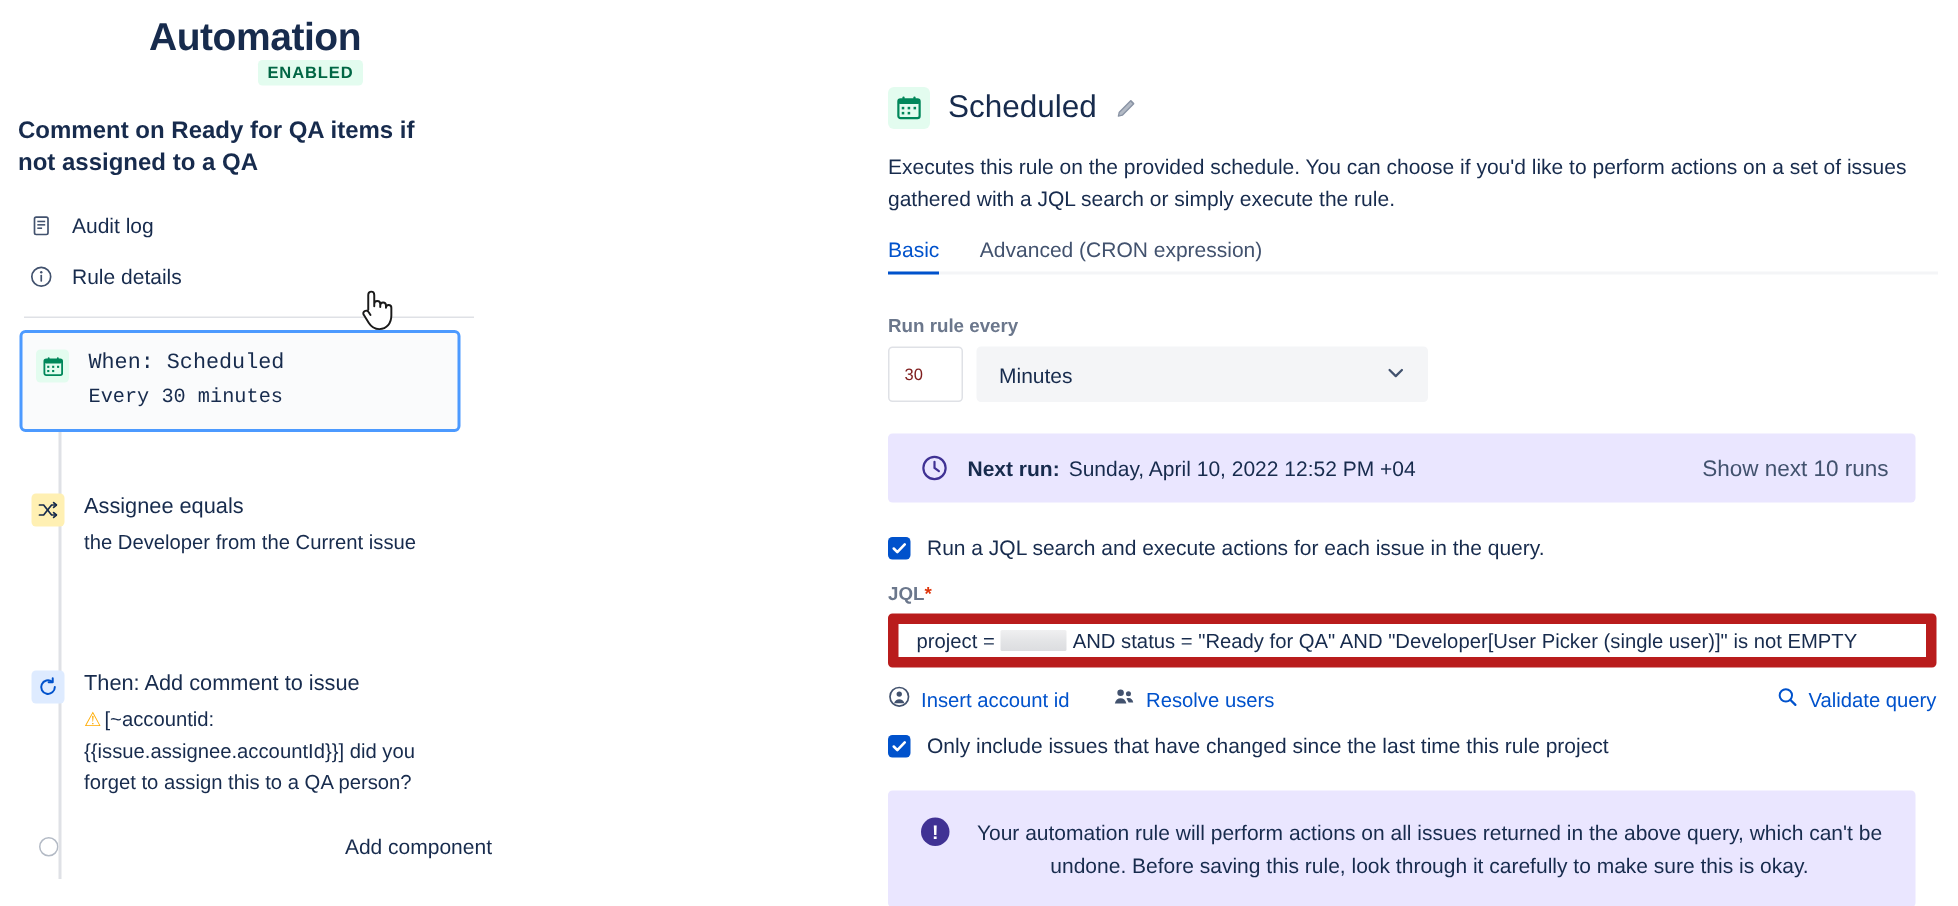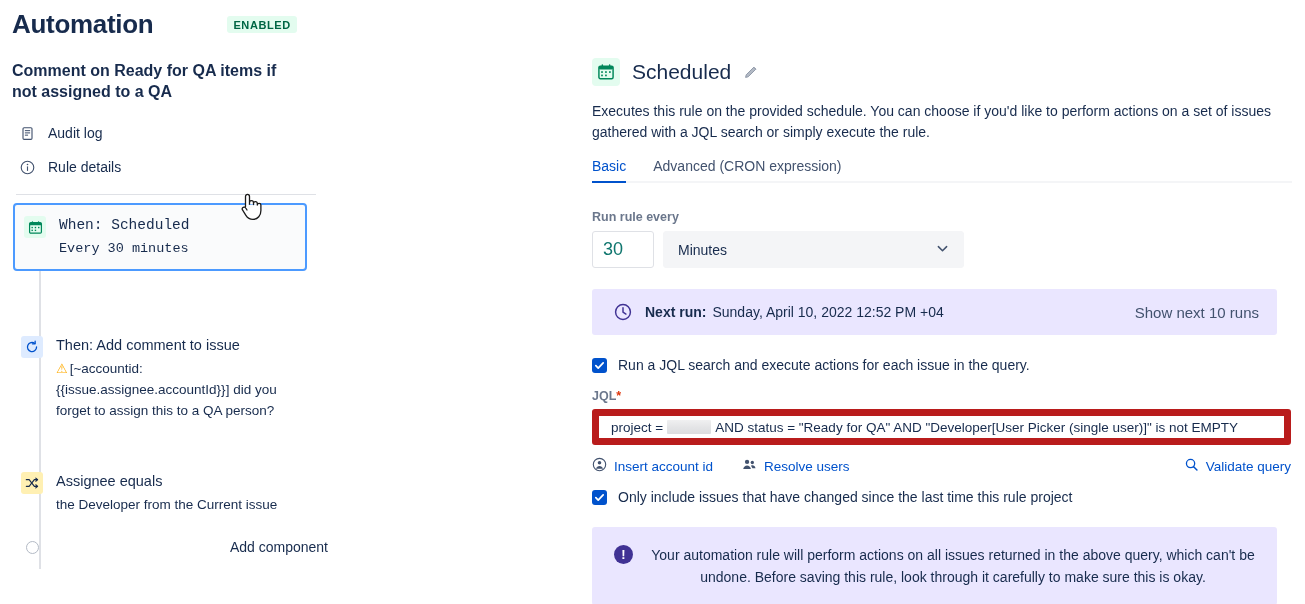--- a/index.html
+++ b/index.html
@@ -8,21 +8,21 @@
     background: #ffffff;
     font-family: "Liberation Sans", sans-serif;
     color: #172B4D;
     overflow: hidden;
   }
   .page { position: relative; width: 1305px; height: 604px; }
 
   
   .left { position: absolute; left: 0; top: 0; width: 340px; height: 604px; padding: 0 12px; }
 
-  .title-row { display: flex; align-items: center; padding: 8px 0 0 0; }
+  .title-row { display: flex; align-items: center; padding: 8px 0 0 0; flex-direction: column; }
   .app-title { font-size: 26px; font-weight: 700; letter-spacing: -0.3px; color: #172B4D; line-height: 32px; }
   .badge-enabled {
     margin-left: 74px;
     background: #E3FCEF; color: #006644;
     font-size: 11px; font-weight: 700; letter-spacing: 0.6px;
     padding: 3px 6px 2px 6px; border-radius: 3px;
   }
 
   .rule-name {
     margin-top: 20px;
@@ -90,22 +90,22 @@
 
   .tabs { margin-top: 15px; display: flex; gap: 27px; border-bottom: 2px solid #F4F5F7; width: 700px; }
   .tab { font-size: 14px; padding-bottom: 7px; cursor: pointer; color: #42526E; position: relative; }
   .tab.active { color: #0052CC; font-weight: 500; }
   .tab.active::after { content: ""; position: absolute; left: 0; right: 0; bottom: -2px; height: 2px; background: #0052CC; }
 
   .field-label { font-size: 12.5px; color: #6B778C; font-weight: 600; }
   .runevery { margin-top: 27px; }
   .runevery-row { display: flex; gap: 9px; margin-top: 7px; }
   .num-input {
-    width: 62px; height: 37px; border: 1px solid #DFE1E6; border-radius: 3px;
-    background: #fff; font-size: 18px; color: #0f766e; padding: 0 10px;
+    width: 50px; height: 37px; border: 1px solid #DFE1E6; border-radius: 3px;
+    background: #fff; font-size: 11px; color: #7f1d1d; padding: 0 10px;
     font-family: "Liberation Sans", sans-serif;
   }
   .select-box {
     width: 301px; height: 37px; background: #F4F5F7; border: 1px solid #F4F5F7; border-radius: 3px;
     display: flex; align-items: center; justify-content: space-between; padding: 0 13px 0 14px;
     font-size: 14px; color: #172B4D; cursor: pointer;
   }
   .chev { color: #42526E; }
 
   .nextrun {
@@ -212,45 +212,45 @@
               <rect x="3.7" y="10.3" width="1.5" height="1.5" fill="#00875A"></rect>
               <rect x="7.2" y="10.3" width="1.5" height="1.5" fill="#00875A"></rect>
             </svg>
         </span>
         <div class="comp-body">
           <div class="comp-title">When: Scheduled</div>
           <div class="comp-sub">Every 30 minutes</div>
         </div>
       </div>
 
-      <div class="comp" style="margin-top:54px">
-        <span class="comp-icon icon-blue">
-          <svg width="14" height="14" viewBox="0 0 16 16">
-              <path d="M13.2 8A5.2 5.2 0 1 1 11.1 3.9" fill="none" stroke="#0052CC" stroke-width="1.5" stroke-linecap="round"></path>
-              <path d="M11.6 1.3v3.1H8.5" fill="none" stroke="#0052CC" stroke-width="1.5" stroke-linecap="round" stroke-linejoin="round"></path>
-            </svg>
-        </span>
-        <div class="comp-body">
-          <div class="comp-title">Then: Add comment to issue</div>
-          <div class="comp-sub"><span class="warn-tri">⚠</span><span>[~accountid: {{issue.assignee.accountId}}] did you forget to assign this to a QA person?</span></div>
-        </div>
-      </div>
-
       <div class="comp" style="margin-top:30px">
         <span class="comp-icon icon-yellow">
           <svg width="14" height="14" viewBox="0 0 16 16">
               <path d="M1.5 4.2h3.2l6 7.6h3.6" fill="none" stroke="#172B4D" stroke-width="1.3" stroke-linecap="round"></path>
               <path d="M1.5 11.8h3.2l6-7.6h3.6" fill="none" stroke="#172B4D" stroke-width="1.3" stroke-linecap="round"></path>
               <path d="M12.3 2.4l2.1 1.8-2.1 1.8" fill="none" stroke="#172B4D" stroke-width="1.3" stroke-linecap="round" stroke-linejoin="round"></path>
               <path d="M12.3 10.0l2.1 1.8-2.1 1.8" fill="none" stroke="#172B4D" stroke-width="1.3" stroke-linecap="round" stroke-linejoin="round"></path>
             </svg>
         </span>
         <div class="comp-body">
           <div class="comp-title">Assignee equals</div>
           <div class="comp-sub">the Developer from the Current issue</div>
+        </div>
+      </div>
+
+      <div class="comp" style="margin-top:54px">
+        <span class="comp-icon icon-blue">
+          <svg width="14" height="14" viewBox="0 0 16 16">
+              <path d="M13.2 8A5.2 5.2 0 1 1 11.1 3.9" fill="none" stroke="#0052CC" stroke-width="1.5" stroke-linecap="round"></path>
+              <path d="M11.6 1.3v3.1H8.5" fill="none" stroke="#0052CC" stroke-width="1.5" stroke-linecap="round" stroke-linejoin="round"></path>
+            </svg>
+        </span>
+        <div class="comp-body">
+          <div class="comp-title">Then: Add comment to issue</div>
+          <div class="comp-sub"><span class="warn-tri">⚠</span><span>[~accountid: {{issue.assignee.accountId}}] did you forget to assign this to a QA person?</span></div>
         </div>
       </div>
 
       <div class="add-comp">
         <span class="add-circle"></span>
         <span class="add-label">Add component</span>
       </div>
     </div>
 
     <div class="cursor-hand">

